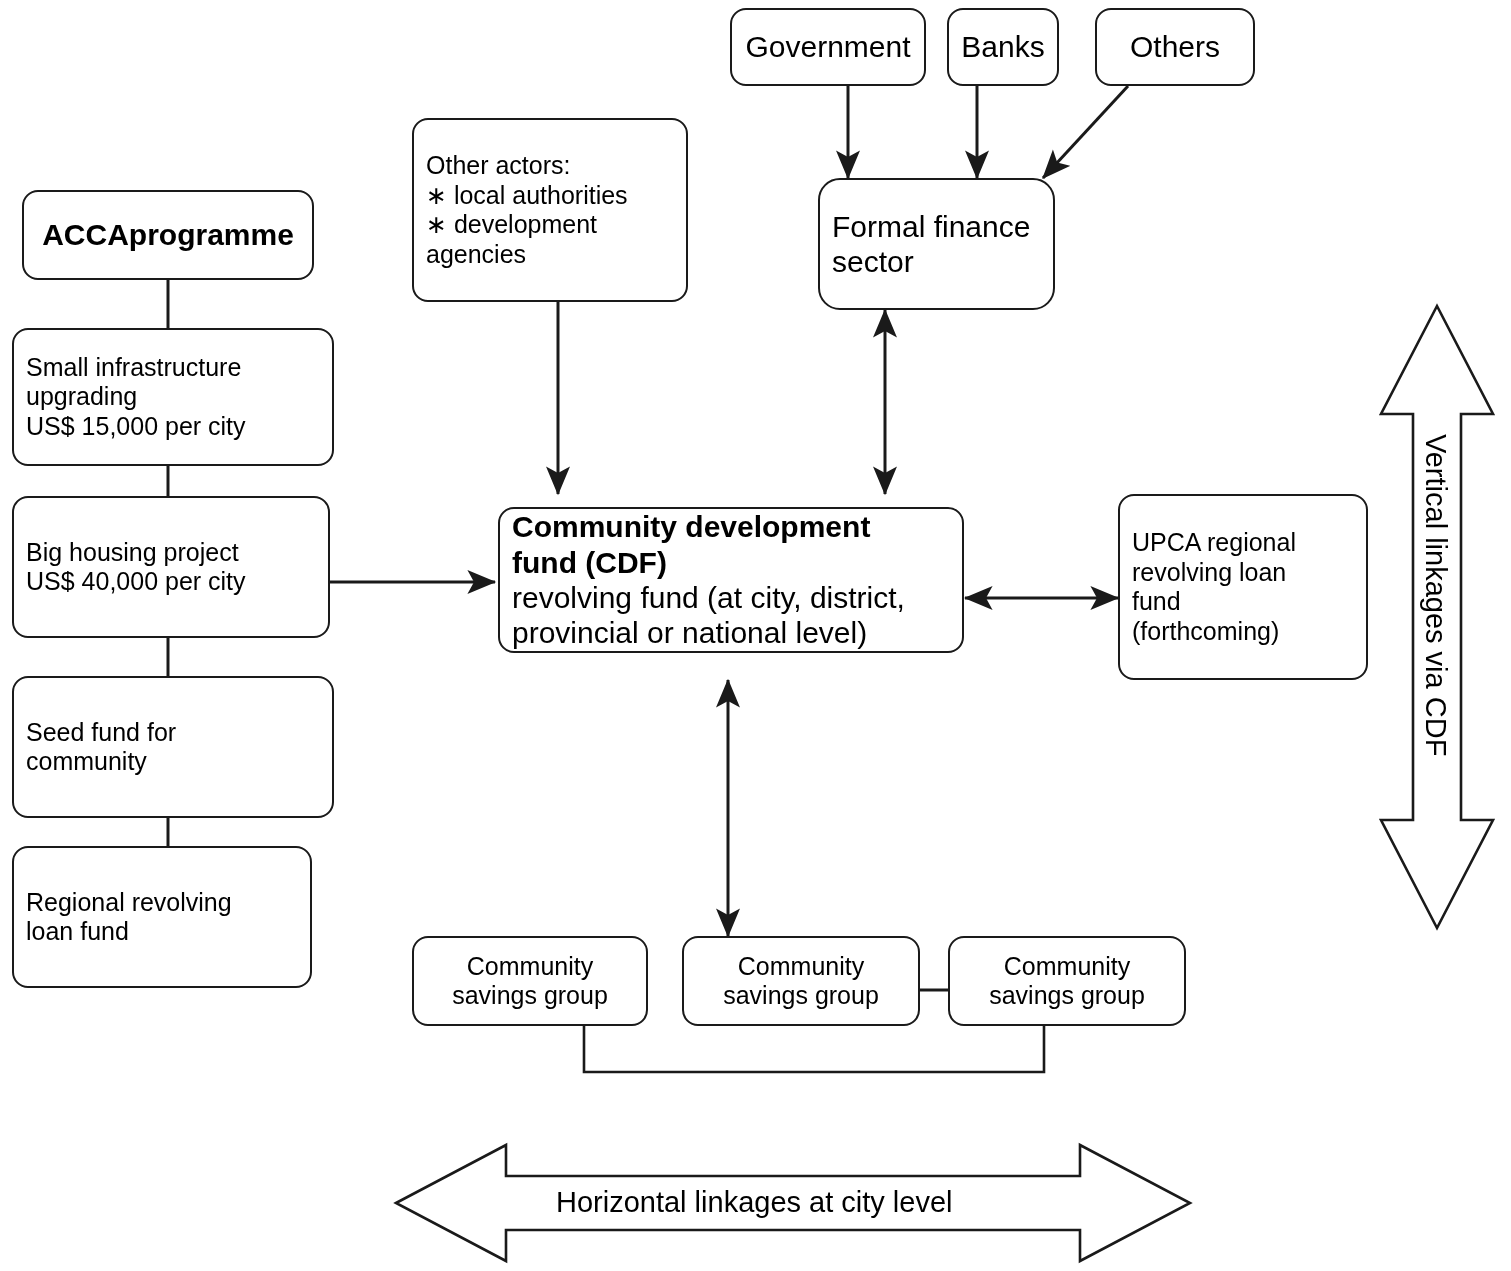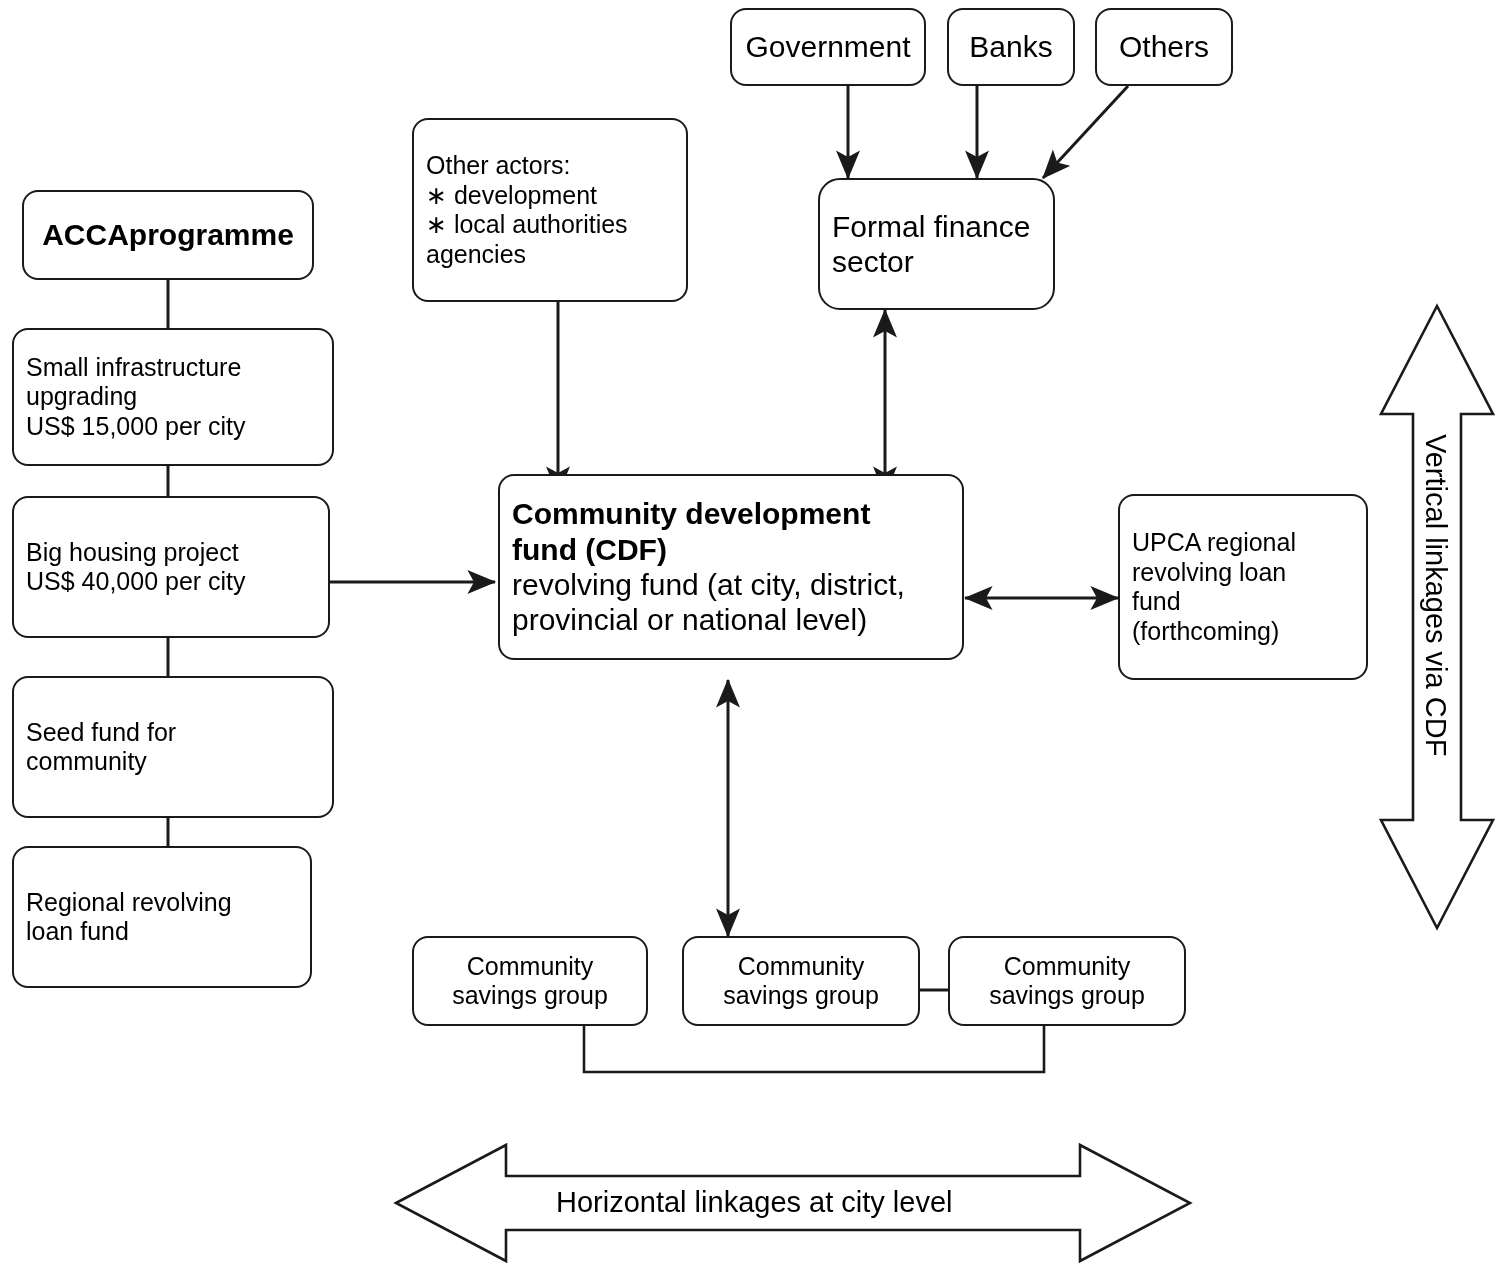--- a/index.html
+++ b/index.html
@@ -82,43 +82,43 @@
     <span class="ln">community</span>
   </div>
 
   <div class="node pad c16" style="left:12px;top:846px;width:300px;height:142px;">
     <span class="ln">Regional revolving</span>
     <span class="ln">loan fund</span>
   </div>
 
   <div class="node pad c16" style="left:412px;top:118px;width:276px;height:184px;">
     <span class="ln">Other actors:</span>
+    <span class="ln">∗ local authorities</span>
     <span class="ln">∗ development</span>
-    <span class="ln">∗ local authorities</span>
     <span class="ln">agencies</span>
   </div>
 
   <div class="node ctr pad c17" style="left:730px;top:8px;width:196px;height:78px;">
     <span class="ln">Government</span>
   </div>
 
-  <div class="node ctr pad c17" style="left:947px;top:8px;width:128px;height:78px;align-items:center;">
+  <div class="node ctr pad c17" style="left:947px;top:8px;width:112px;height:78px;align-items:center;">
     <span class="ln">Banks</span>
   </div>
 
-  <div class="node ctr pad c17" style="left:1095px;top:8px;width:138px;height:78px;">
+  <div class="node ctr pad c17" style="left:1095px;top:8px;width:160px;height:78px;">
     <span class="ln">Others</span>
   </div>
 
   <div class="node pad c17" style="left:818px;top:178px;width:237px;height:132px;border-radius:22px;">
     <span class="ln">Formal finance</span>
     <span class="ln">sector</span>
   </div>
 
-  <div class="node pad c17" style="left:498px;top:474px;width:466px;height:186px;">
+  <div class="node pad c17" style="left:498px;top:507px;width:466px;height:146px;">
     <span class="ln bold">Community development</span>
     <span class="ln bold">fund (CDF)</span>
     <span class="ln">revolving fund (at city, district,</span>
     <span class="ln">provincial or national level)</span>
   </div>
 
   <div class="node pad c16" style="left:1118px;top:494px;width:250px;height:186px;">
     <span class="ln">UPCA regional</span>
     <span class="ln">revolving loan</span>
     <span class="ln">fund</span>

